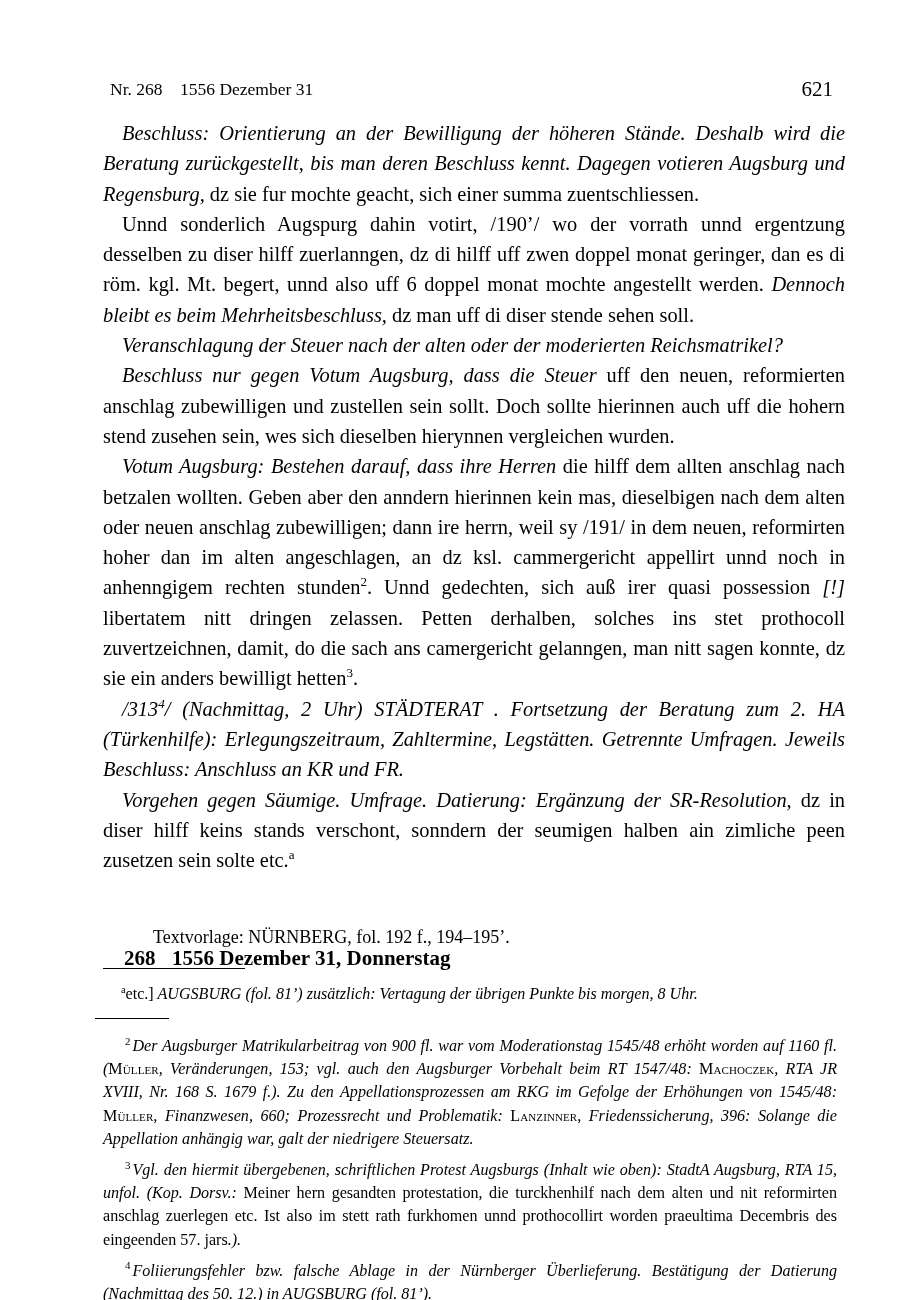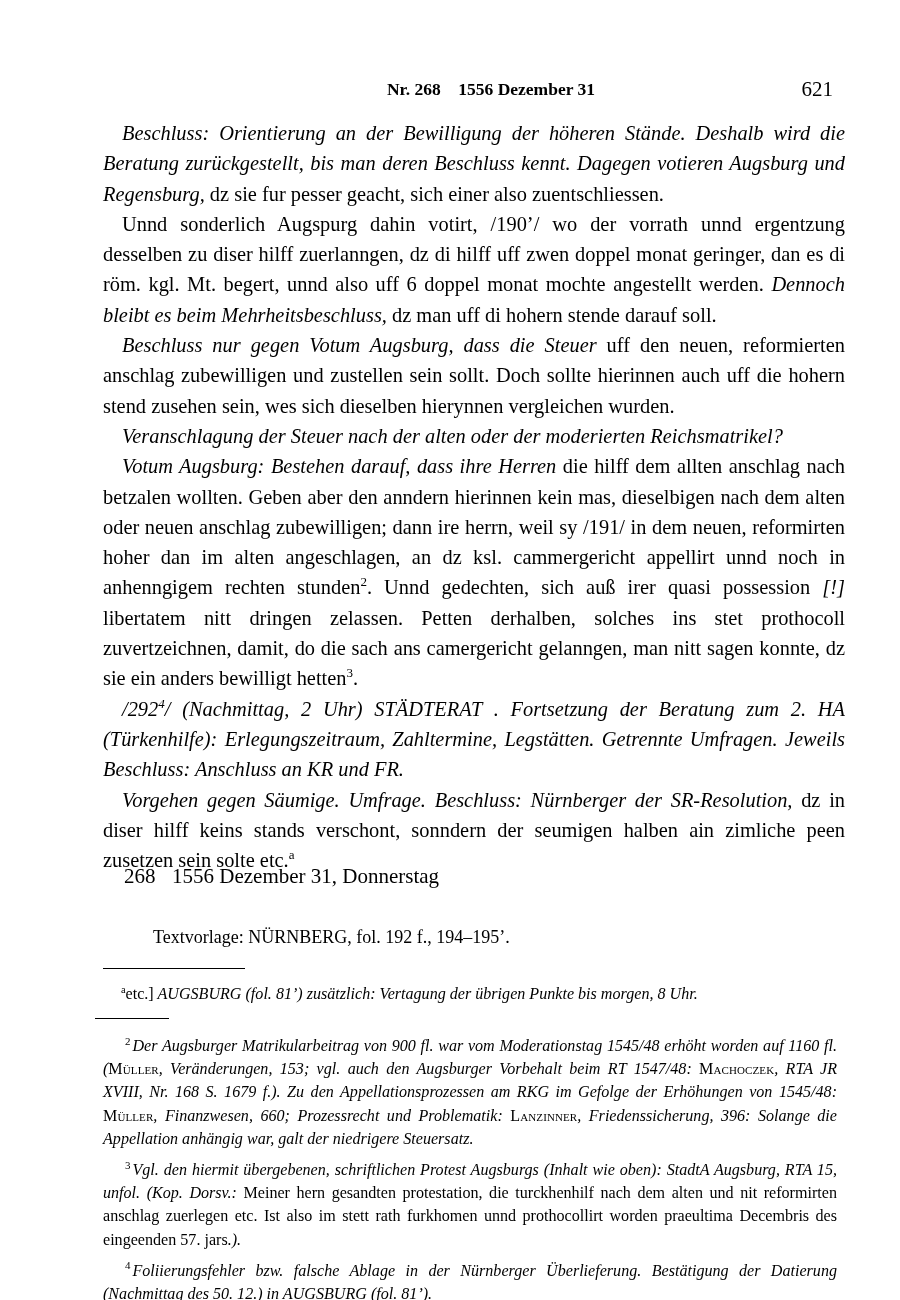--- a/index.html
+++ b/index.html
@@ -31,25 +31,24 @@
     position: absolute;
     top: 76px;
     left: 0;
     width: 742px;
     height: 26px;
     font-size: 17.5px;
     line-height: 26px;
   }
   .runhead-center {
     position: absolute;
-    left: 17px;
-    width: 742px;
-    text-align: center;
+    left: 7px;
+    width: 742px;
+    text-align: left;
     white-space: pre;
-    font-weight: bold;
   }
   .runhead-folio {
     position: absolute;
     right: 12px;
     font-size: 21px;
     line-height: 26px;
   }
 
   
   .body {
@@ -80,26 +79,26 @@
   sup.fni {
     font-size: 0.64em;
     vertical-align: super;
     line-height: 0;
     font-style: italic;
   }
 
   
   .sec-head {
     position: absolute;
-    top: 834px;
+    top: 916px;
     left: 0;
     width: 742px;
     font-size: 21px;
     line-height: 28px;
-    font-weight: normal;
+    font-weight: bold;
     white-space: pre;
   }
   .sec-head .num { display: inline-block; min-width: 48px; }
 
   .textvorlage {
     position: absolute;
     top: 922px;
     left: 50px;
     width: 692px;
     font-size: 18px;
@@ -175,45 +174,45 @@
 <div class="page">
 
   <div class="runhead">
     <span class="runhead-center">Nr. 268    1556 Dezember 31</span>
     <span class="runhead-folio">621</span>
   </div>
 
   <div class="body">
 
     <p>
-      <i>Beschluss: Orientierung an der Bewilligung der höheren Stände. Deshalb wird die Beratung zurückgestellt, bis man deren Beschluss kennt. Dagegen votieren Augsburg und Regensburg,</i><span class="rom"> dz sie fur pesser geacht, sich einer also zuentschliessen.</span>
-    </p>
-
-    <p>
-      <span class="rom">Unnd sonderlich Augspurg dahin votirt, /190’/ wo der vorrath unnd ergentzung desselben zu diser hilff zuerlanngen, dz di hilff uff zwen doppel monat geringer, dan es di röm. kgl. Mt. begert, unnd also uff 6 doppel monat mochte angestellt werden. </span><i>Dennoch bleibt es beim Mehrheitsbeschluss,</i><span class="rom"> dz man uff di hohern stende darauf soll.</span>
+      <i>Beschluss: Orientierung an der Bewilligung der höheren Stände. Deshalb wird die Beratung zurückgestellt, bis man deren Beschluss kennt. Dagegen votieren Augsburg und Regensburg,</i><span class="rom"> dz sie fur mochte geacht, sich einer summa zuentschliessen.</span>
+    </p>
+
+    <p>
+      <span class="rom">Unnd sonderlich Augspurg dahin votirt, /190’/ wo der vorrath unnd ergentzung desselben zu diser hilff zuerlanngen, dz di hilff uff zwen doppel monat geringer, dan es di röm. kgl. Mt. begert, unnd also uff 6 doppel monat mochte angestellt werden. </span><i>Dennoch bleibt es beim Mehrheitsbeschluss,</i><span class="rom"> dz man uff di diser stende sehen soll.</span>
+    </p>
+
+    <p>
+      <i>Veranschlagung der Steuer nach der alten oder der moderierten Reichsmatrikel?</i>
     </p>
 
     <p>
       <i>Beschluss nur gegen Votum Augsburg, dass die Steuer</i><span class="rom"> uff den neuen, reformierten anschlag zubewilligen und zustellen sein sollt. Doch sollte hierinnen auch uff die hohern stend zusehen sein, wes sich dieselben hierynnen vergleichen wurden.</span>
     </p>
 
     <p>
-      <i>Veranschlagung der Steuer nach der alten oder der moderierten Reichsmatrikel?</i>
-    </p>
-
-    <p>
       <i>Votum Augsburg: Bestehen darauf, dass ihre Herren</i><span class="rom"> die hilff dem allten anschlag nach betzalen wollten. Geben aber den anndern hierinnen kein mas, dieselbigen nach dem alten oder neuen anschlag zubewilligen; dann ire herrn, weil sy /191/ in dem neuen, reformirten hoher dan im alten angeschlagen, an dz ksl. cammergericht appellirt unnd noch in anhenngigem rechten stunden</span><sup class="fn">2</sup><span class="rom">. Unnd gedechten, sich auß irer quasi possession </span><i>[!]</i><span class="rom"> libertatem nitt dringen zelassen. Petten derhalben, solches ins stet prothocoll zuvertzeichnen, damit, do die sach ans camergericht gelanngen, man nitt sagen konnte, dz sie ein anders bewilligt hetten</span><sup class="fn">3</sup><span class="rom">.</span>
     </p>
 
     <p>
-      <i>/292</i><sup class="fni">4</sup><i>/ (Nachmittag, 2 Uhr) STÄDTERAT . Fortsetzung der Beratung zum 2. HA (Türkenhilfe): Erlegungszeitraum, Zahltermine, Legstätten. Getrennte Umfragen. Jeweils Beschluss: Anschluss an KR und FR.</i>
-    </p>
-
-    <p>
-      <i>Vorgehen gegen Säumige. Umfrage. Beschluss: Nürnberger der SR-Resolution,</i><span class="rom"> dz in diser hilff keins stands verschont, sonndern der seumigen halben ain zimliche peen zusetzen sein solte etc.</span><sup class="fn">a</sup>
+      <i>/313</i><sup class="fni">4</sup><i>/ (Nachmittag, 2 Uhr) STÄDTERAT . Fortsetzung der Beratung zum 2. HA (Türkenhilfe): Erlegungszeitraum, Zahltermine, Legstätten. Getrennte Umfragen. Jeweils Beschluss: Anschluss an KR und FR.</i>
+    </p>
+
+    <p>
+      <i>Vorgehen gegen Säumige. Umfrage. Datierung: Ergänzung der SR-Resolution,</i><span class="rom"> dz in diser hilff keins stands verschont, sonndern der seumigen halben ain zimliche peen zusetzen sein solte etc.</span><sup class="fn">a</sup>
     </p>
 
   </div>
 
   <div class="sec-head">
     <span class="num">268</span><span>1556 Dezember 31, Donnerstag</span>
   </div>
 
   <div class="textvorlage">Textvorlage: NÜRNBERG, fol. 192 f., 194–195’.</div>
 

